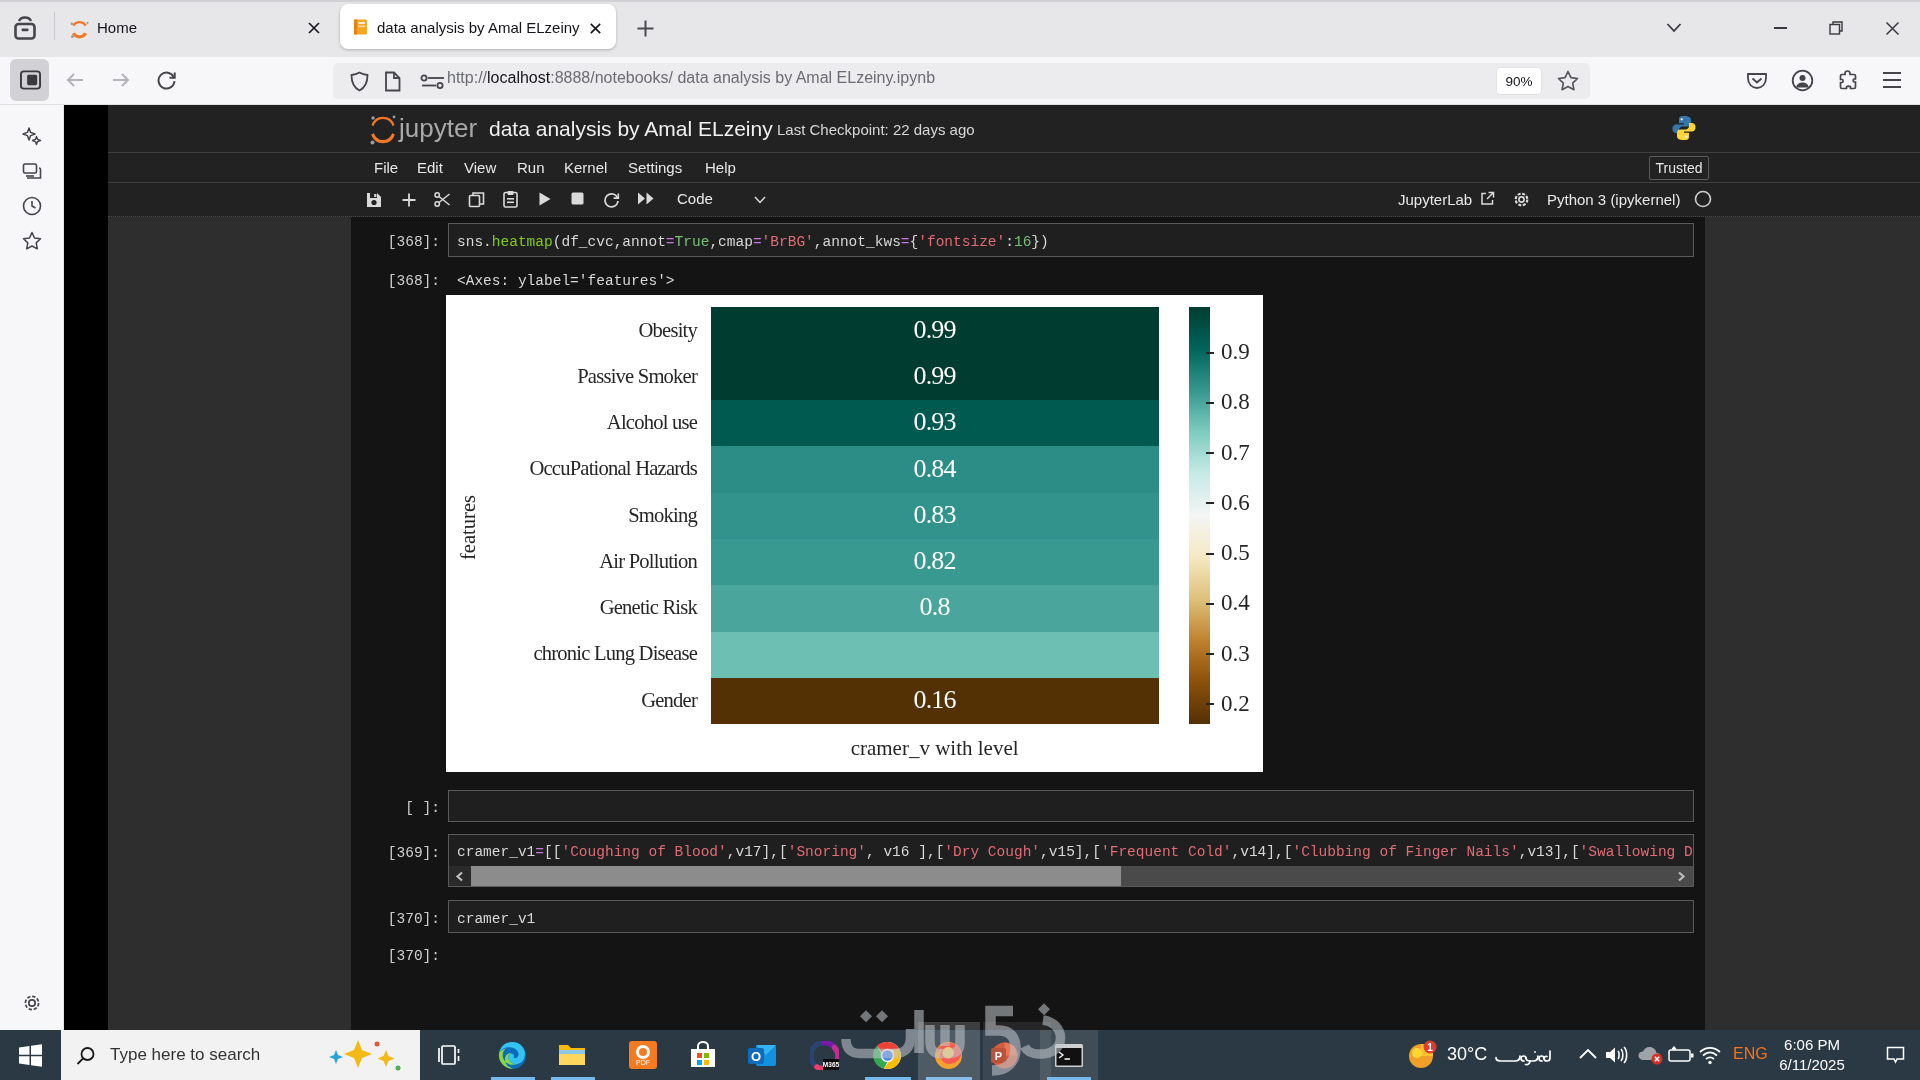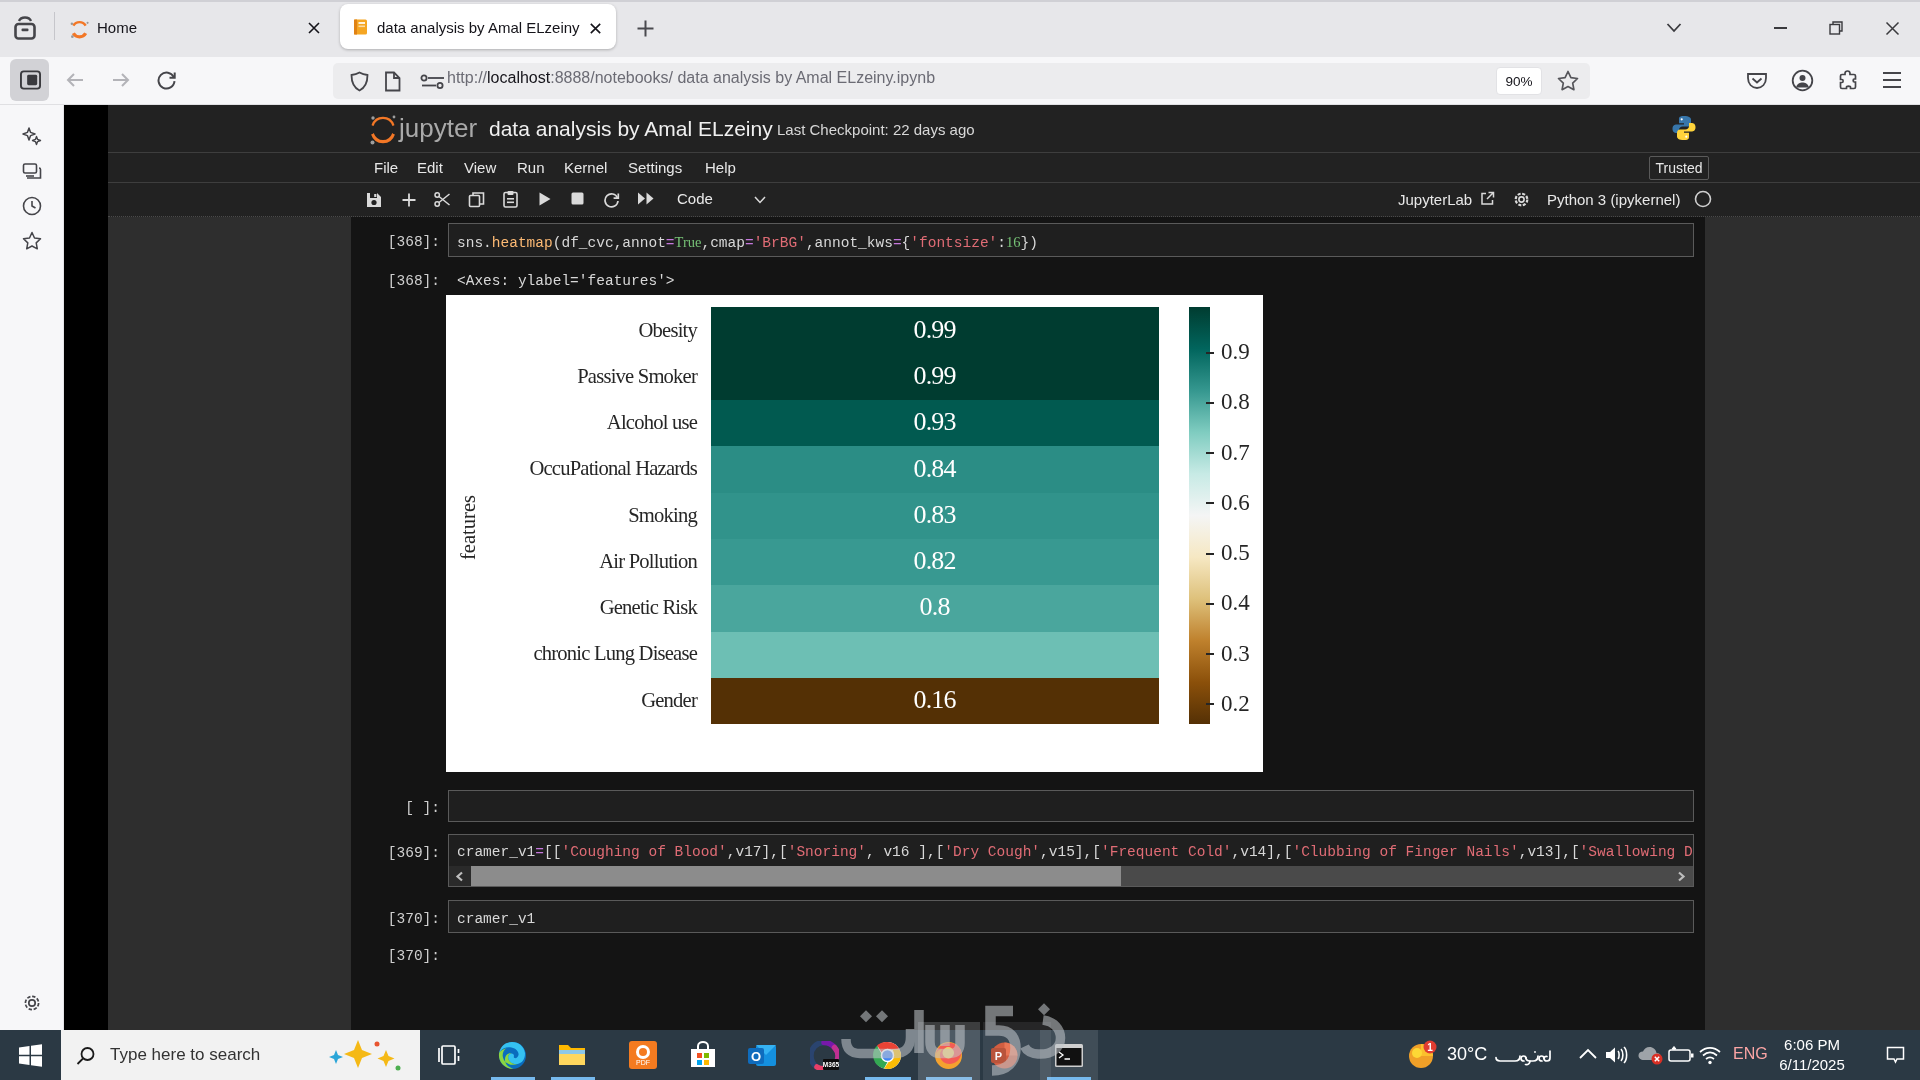--- a/index.html
+++ b/index.html
@@ -21,23 +21,23 @@
 #jpmenu  { left:0; top:48px; width:1856px; height:30px; background:#222222; border-bottom:1px solid #3e3e3e; }
 #jptool  { left:0; top:78px; width:1856px; height:34px; background:#222222; border-bottom:1px dotted #4a4a4a; }
 #jpcontent { left:0; top:112px; width:1856px; height:813px; background:#2e2e2e; }
 #nbpanel { left:243px; top:0; width:1354px; height:813px; background:#141414; }
 #jpscroll { left:1834px; top:0; width:22px; height:813px; background:#232323; }
 .menuitem { font-size:15px; color:#e8e8e8; }
 .cellbox { position:absolute; border:1px solid #5a5a5a; background:#1f1f1f; }
 .prompt { position:absolute; font-family:"Liberation Mono", monospace; font-size:14.5px; color:#d0d0d0; text-align:right; width:56px; white-space:pre; }
 .code { position:absolute; font-family:"Liberation Mono", monospace; font-size:14.5px; color:#d8d8d8; white-space:pre; }
 .kw-s { color:#e06c75; } 
-.kw-f { color:#fdba74; } 
+.kw-f { color:#84cc16; } 
 .kw-o { color:#c678dd; } 
-.kw-n { color:#76c276;font-family:Liberation Serif, serif; } 
+.kw-n { color:#76c276; } 
 
 #fig { left:338px; top:77.5px; width:817px; height:477px; background:#fff;font-family:Liberation Serif, serif; }
 .hmrow { position:absolute; left:264.5px; width:448.2px; height:46.33px; }
 .hmlabel { position:absolute; width:240px; text-align:right; font-size:20.6px; letter-spacing:-0.8px; color:#262626; right:566px; }
 .hmval { position:absolute; left:264.5px; width:448.2px; text-align:center; font-size:26px; letter-spacing:-0.8px; color:#fff; }
 .cbtick { position:absolute; left:759.5px; width:8px; height:2px; background:#262626; }
 .cblab { position:absolute; left:775px; font-size:23px; color:#262626; }
 
 #taskbar { left:0; top:1030px; width:1920px; height:50px; background:#2b3944; }
 </style>
@@ -307,20 +307,21 @@
       <div class="hmval" style="top:66px">0.99</div>
       <div class="hmval" style="top:112px">0.93</div>
       <div class="hmval" style="top:159px">0.84</div>
       <div class="hmval" style="top:205px">0.83</div>
       <div class="hmval" style="top:251px">0.82</div>
       <div class="hmval" style="top:297px">0.8</div>
       <div class="hmval" style="top:390px">0.16</div>
 
       <div class="abs" style="left:-98px;top:221px;width:240px;text-align:center;font-size:20.6px;color:#262626;transform:rotate(-90deg)">features</div>
 
+      <div class="abs" style="left:264.5px;top:441px;width:448.2px;text-align:center;font-size:21px;color:#262626">cramer_v with level</div>
 
       <div class="abs" style="left:742.5px;top:12.9px;width:21.5px;height:416.9px;background:linear-gradient(to bottom,#003c30 0%,#01655d 10%,#35978f 20%,#7fccc0 30%,#c7eae5 40%,#f4f5f5 50%,#f6e8c3 60%,#dec17b 70%,#bf812d 80%,#8b500a 90%,#543005 100%)"></div>
       <div class="cbtick" style="top:57.1px"></div>
           <div class="cblab" style="top:44.5px">0.9</div>
       <div class="cbtick" style="top:107.3px"></div>
           <div class="cblab" style="top:94.8px">0.8</div>
       <div class="cbtick" style="top:157.6px"></div>
           <div class="cblab" style="top:145.1px">0.7</div>
       <div class="cbtick" style="top:207.8px"></div>
           <div class="cblab" style="top:195.3px">0.6</div>
@@ -522,21 +523,21 @@
   <svg class="abs" style="left:1668px;top:16px" width="26" height="17" viewBox="0 0 26 17">
     <rect x="1" y="4" width="21" height="11" rx="2" fill="none" stroke="#fff" stroke-width="1.5"></rect>
     <rect x="23" y="7.5" width="2.5" height="4" fill="#fff"></rect>
     <path d="M6 1 V4 M6 0.5 L4 3 H8 Z" fill="#fff" stroke="#fff" stroke-width="1"></path>
   </svg>
 
   <svg class="abs" style="left:1698px;top:15px" width="24" height="20" viewBox="0 0 24 20">
     <path d="M2 7 C8 1.5 16 1.5 22 7 M5 10.5 C9.5 6.5 14.5 6.5 19 10.5 M8 14 C10.5 12 13.5 12 16 14" stroke="#fff" stroke-width="1.7" fill="none"></path>
     <circle cx="12" cy="17.5" r="1.7" fill="#fff"></circle>
   </svg>
-  <div class="abs" style="left:1733px;top:15px;font-size:16px;color:#fca5a5">ENG</div>
+  <div class="abs" style="left:1733px;top:15px;font-size:16px;color:#f97316">ENG</div>
   <div class="abs" style="left:1772px;top:6px;width:80px;text-align:center;font-size:15px;color:#fff">6:06 PM</div>
   <div class="abs" style="left:1772px;top:26px;width:80px;text-align:center;font-size:15px;color:#fff">6/11/2025</div>
   <svg class="abs" style="left:1886px;top:16px" width="19" height="18" viewBox="0 0 19 18">
     <path d="M1.5 1.5 H17.5 V13 H11 L9.5 16 L8 13 H1.5 Z" fill="none" stroke="#fff" stroke-width="1.5"></path>
   </svg>
 </div>
 
 </div>
 
 </body></html>

